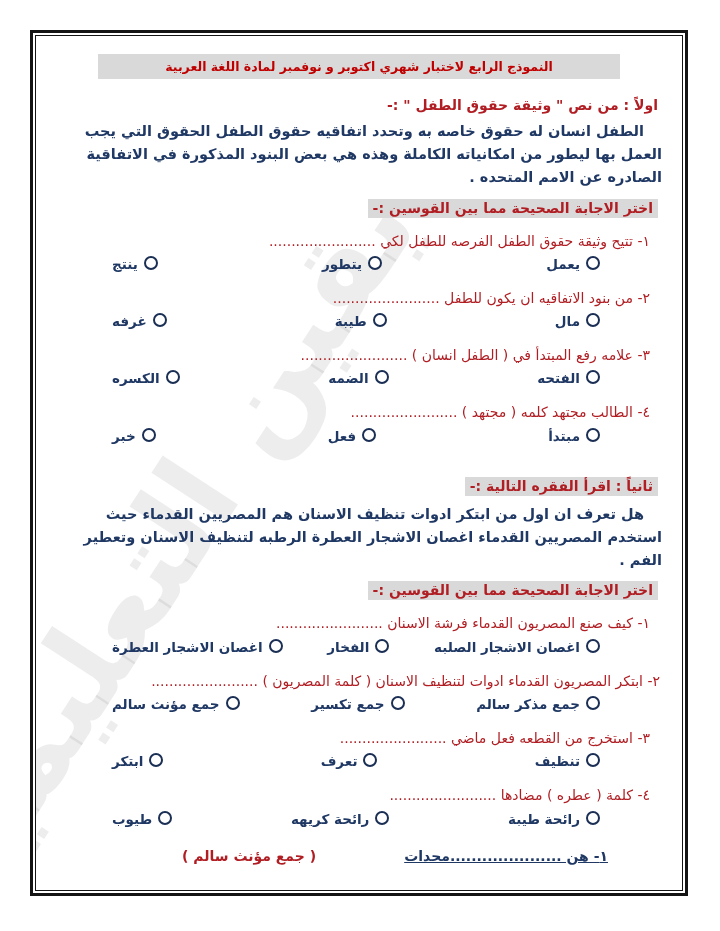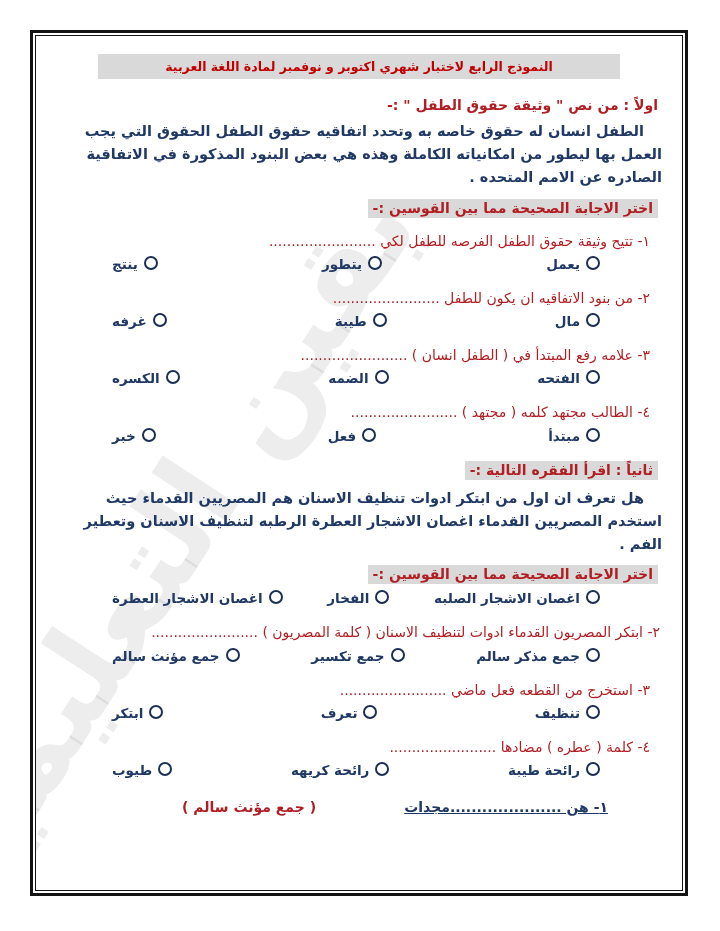--- a/index.html
+++ b/index.html
@@ -92,24 +92,25 @@
         <span class="opt"><span class="radio"></span><span>الكسره</span></span>
       </div>
 
       <div class="q">٤- الطالب مجتهد كلمه ( مجتهد ) ........................</div>
       <div class="opts">
         <span class="opt"><span class="radio"></span><span>مبتدأ</span></span>
         <span class="opt"><span class="radio"></span><span>فعل</span></span>
         <span class="opt"><span class="radio"></span><span>خبر</span></span>
       </div>
 
-      <div class="h-red" style="margin-top:10px;"><span class="hl">ثانياً : اقرأ الفقره التالية  :-</span></div>
+      <div class="h-red" style="margin-top:26px;"><span class="hl">ثانياً : اقرأ الفقره التالية  :-</span></div>
       <div class="para indent">هل تعرف ان اول من ابتكر ادوات تنظيف الاسنان هم المصريين القدماء حيث استخدم المصريين القدماء اغصان الاشجار العطرة الرطبه لتنظيف الاسنان وتعطير الفم .</div>
       <div class="h-red"><span class="hl">اختر الاجابة الصحيحة مما بين القوسين :-</span></div>
 
+      <div class="q">١- كيف صنع المصريون القدماء فرشة الاسنان ........................</div>
       <div class="opts">
         <span class="opt"><span class="radio"></span><span>اغصان الاشجار الصلبه</span></span>
         <span class="opt"><span class="radio"></span><span>الفخار</span></span>
         <span class="opt"><span class="radio"></span><span>اغصان الاشجار العطرة</span></span>
       </div>
 
       <div class="q" style="margin-right:4px;">٢- ابتكر المصريون القدماء ادوات لتنظيف الاسنان ( كلمة المصريون ) ........................</div>
       <div class="opts">
         <span class="opt"><span class="radio"></span><span>جمع مذكر سالم</span></span>
         <span class="opt"><span class="radio"></span><span>جمع تكسير</span></span>

